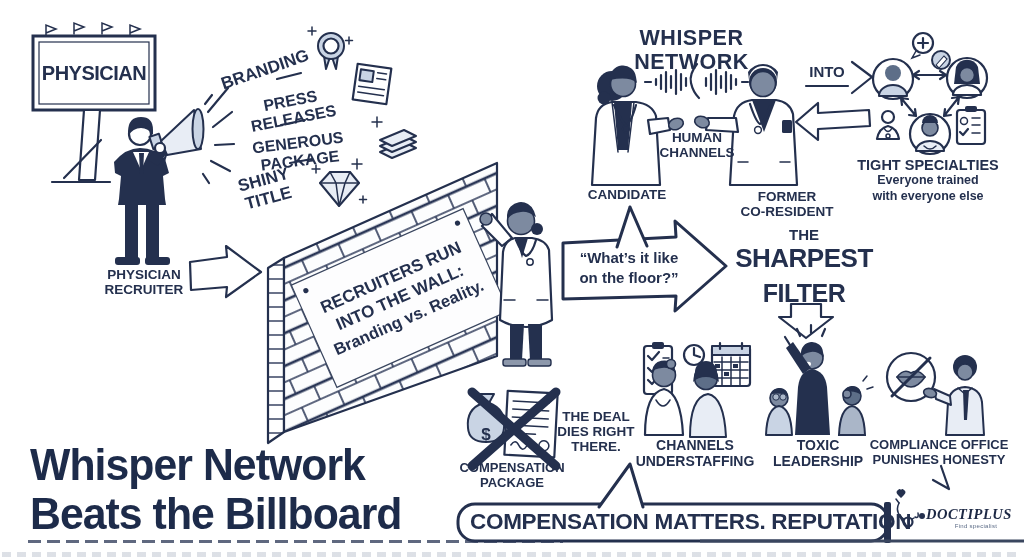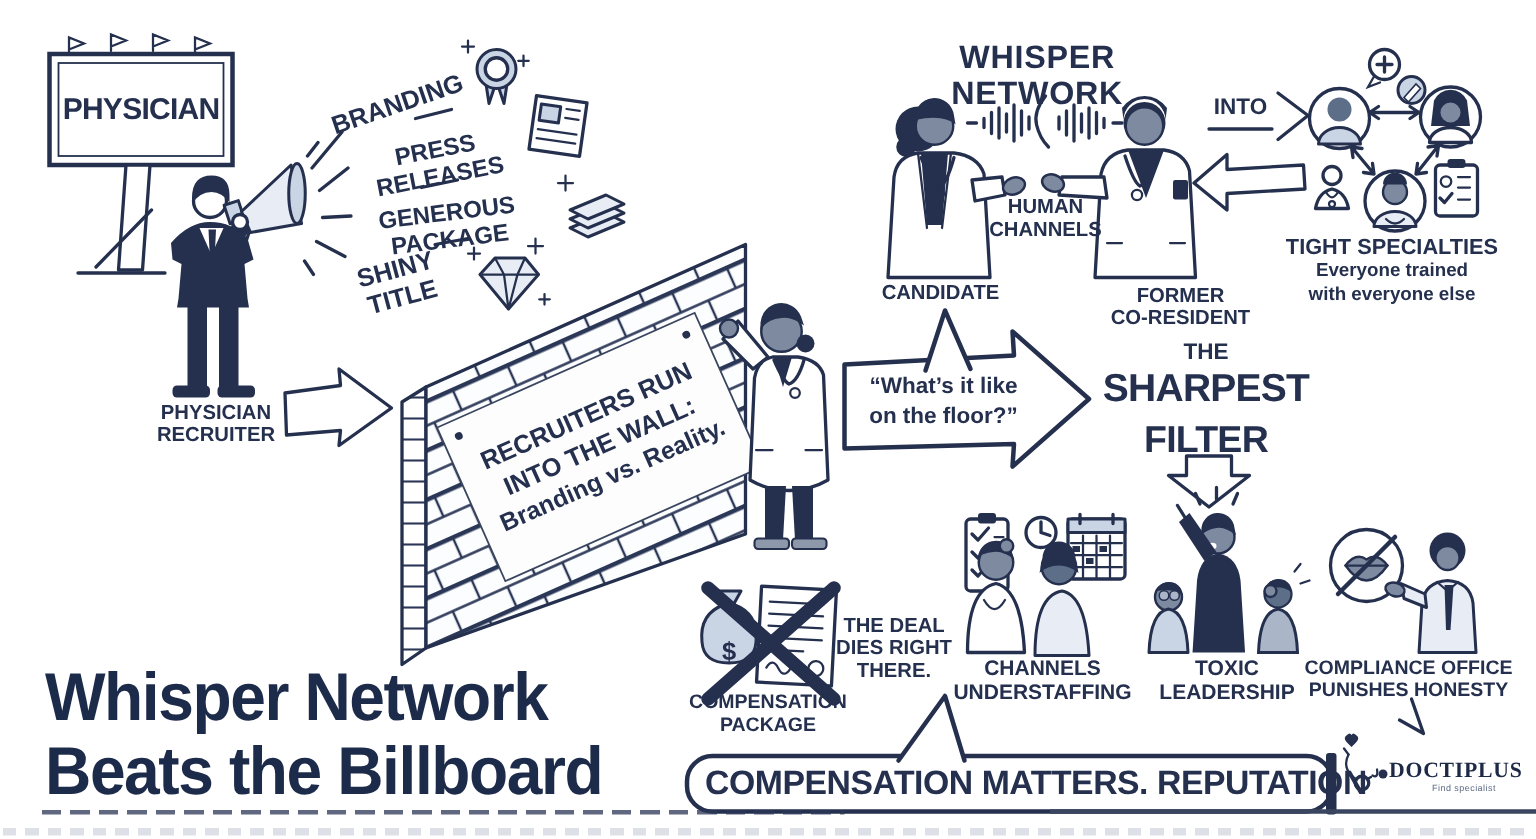--- a/index.html
+++ b/index.html
@@ -19,21 +19,21 @@
   .skin{fill:#7d8aa0;stroke:#24304e;stroke-width:1.6;}
   .thin{stroke:#24304e;stroke-width:1.5;fill:none;stroke-linecap:round;}
   .sign-text{position:absolute;left:306px;top:242px;width:188px;height:112px;
     transform:rotate(-24deg);display:flex;flex-direction:column;align-items:center;justify-content:center;
     font-weight:700;line-height:1.3;text-align:center;}
   .main-title{position:absolute;left:30px;top:441px;font-size:45px;font-weight:700;
     letter-spacing:-1px;line-height:1.08;color:#1d2b4a;transform:scaleX(.95);transform-origin:left top;
     text-align:left;}
   .main-title span{display:block;white-space:nowrap;}
   .logo-name{position:absolute;left:926px;top:506px;width:96px;font-family:"Liberation Serif",serif;
-    font-weight:700;font-size:14.5px;letter-spacing:.5px;color:#1d2945;text-align:left;}
+    font-weight:700;font-size:14.5px;letter-spacing:.5px;color:#1d2945;text-align:left;font-style:italic;}
   .logo-tag{position:absolute;left:936px;top:523px;width:80px;font-size:6px;font-weight:400;
     color:#5a6a85;text-align:center;letter-spacing:.3px;}
   .remnant1{position:absolute;left:28px;top:540px;width:535px;height:3px;opacity:.75;
     background:repeating-linear-gradient(90deg,#2a3655 0 13px,transparent 13px 19px);}
   .remnant2{position:absolute;left:2px;top:552px;width:1020px;height:5px;opacity:.30;
     background:repeating-linear-gradient(90deg,#8e99ad 0 9px,transparent 9px 15px);}
 </style>
 </head>
 <body>
 

